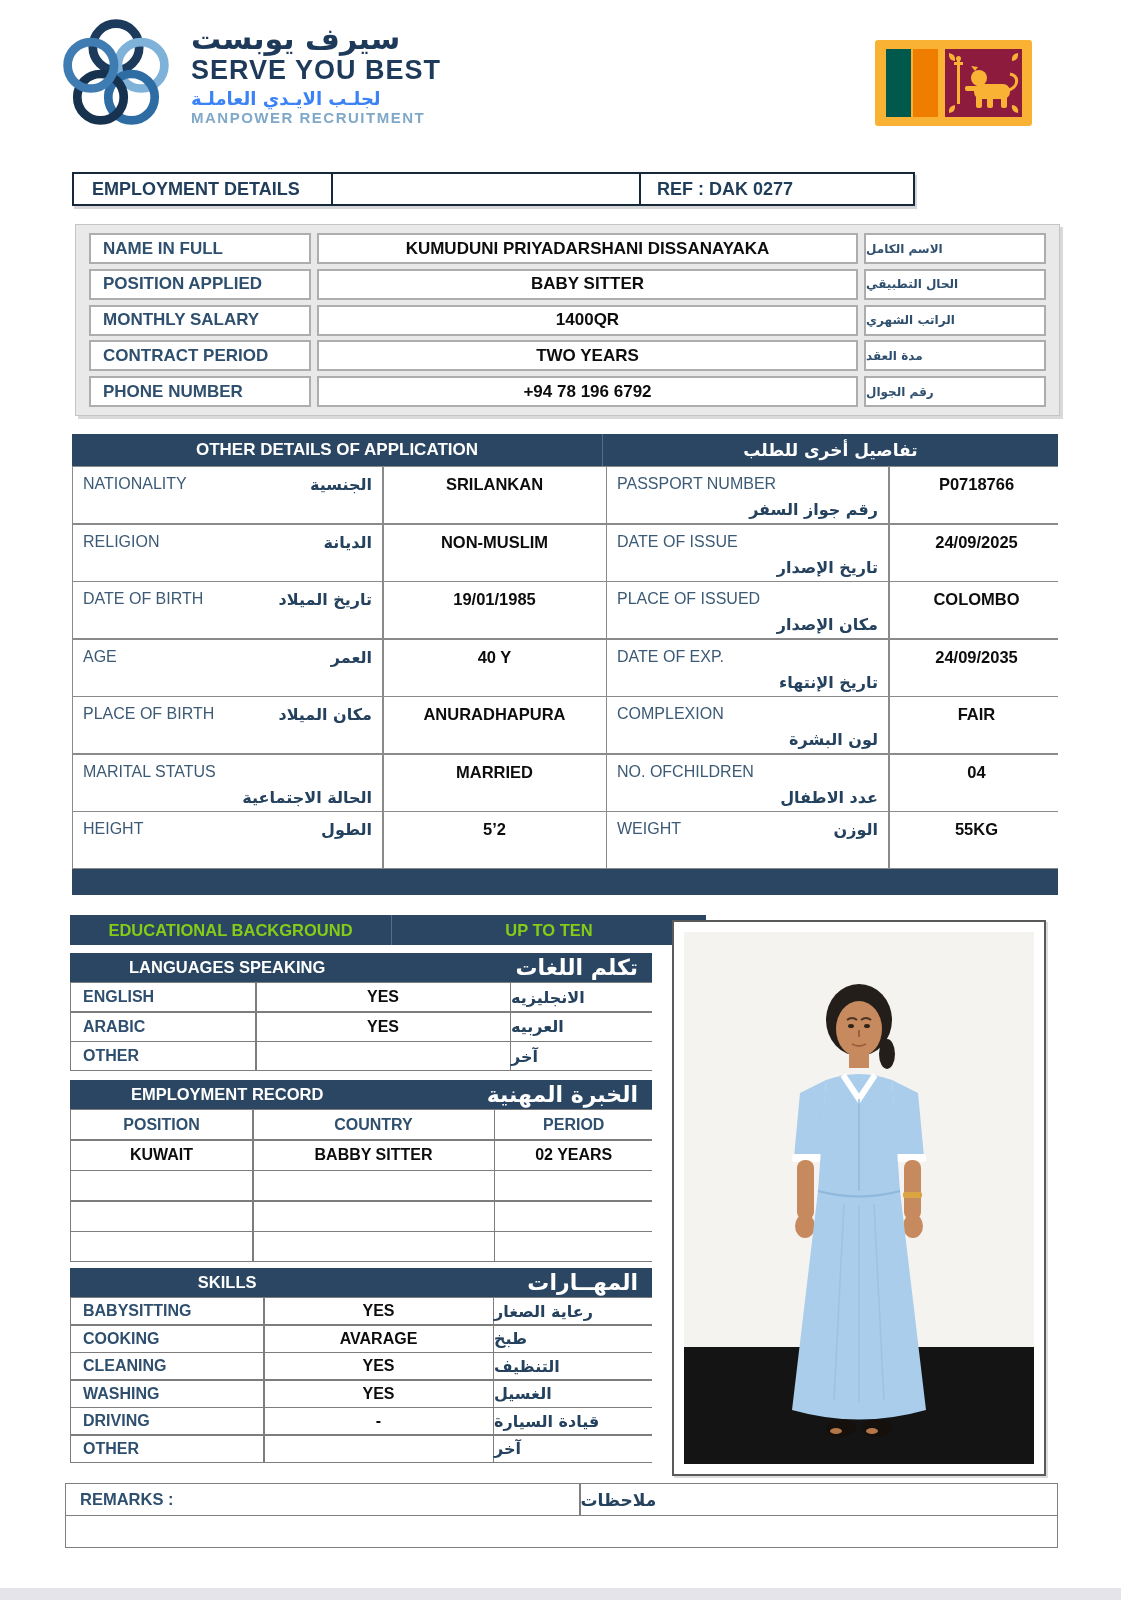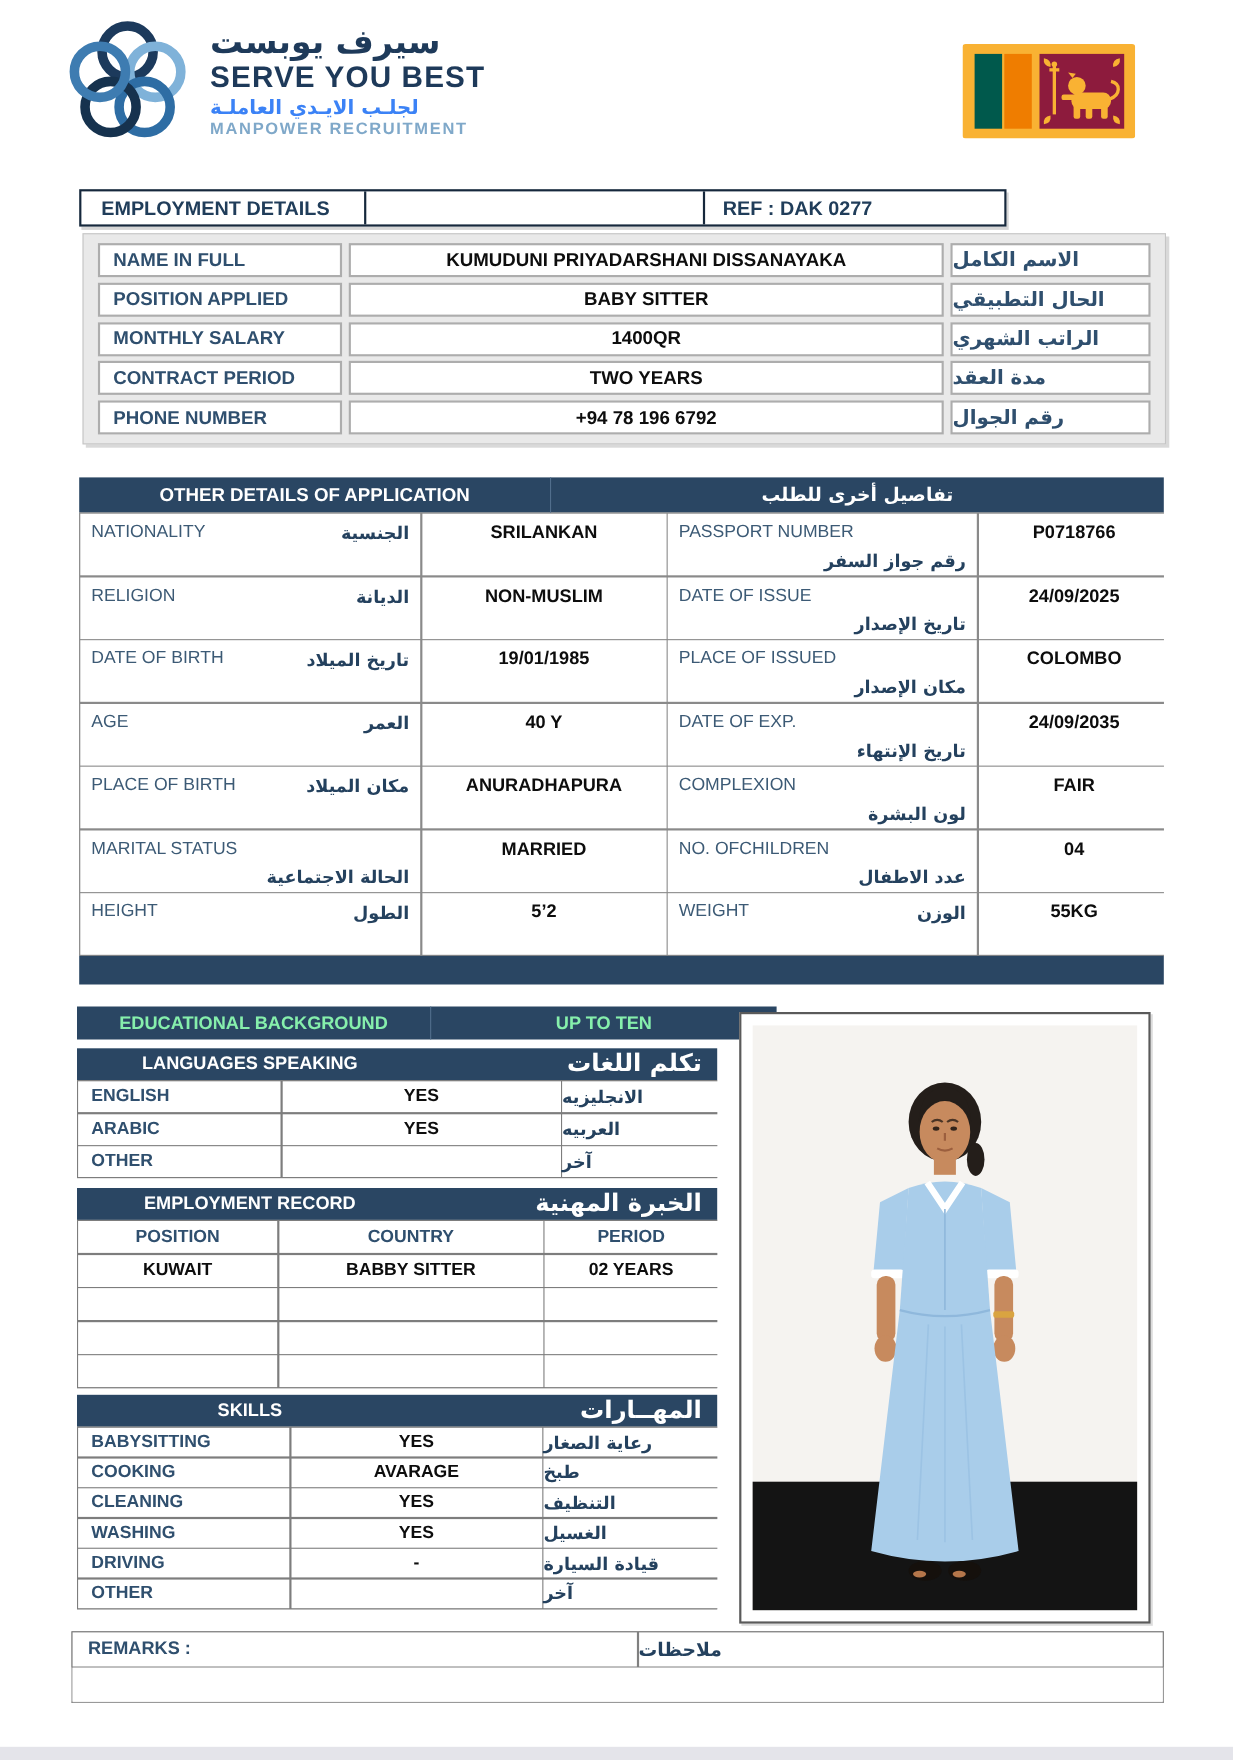--- a/index.html
+++ b/index.html
@@ -19,50 +19,50 @@
   
   .title-bar { position:absolute; left:72px; top:172px; width:843px; height:34px; display:flex;
                border:2px solid #16283c; background:#fff; box-shadow:2px 3px 0 #d6d6d6; }
   .title-cell1 { width:259px; border-right:2px solid #16283c; display:flex; align-items:center; padding-left:18px;
                  font-size:18px; font-weight:bold; color:#203d5a; }
   .title-cell2 { flex:1; border-right:2px solid #16283c; }
   .title-cell3 { width:272px; display:flex; align-items:center; padding-left:16px;
                  font-size:18px; font-weight:bold; color:#203d5a; }
 
   
-  .panel1 { position:absolute; left:75px; top:212px; width:985px; height:192px; background:#e9e9e9;
+  .panel1 { position:absolute; left:75px; top:224px; width:985px; height:192px; background:#e9e9e9;
             border:1px solid #c5c5c5; box-shadow:3px 3px 0 #d9d9d9; padding:8px 13px; display:flex;
             flex-direction:column; justify-content:space-between; }
   .p1-row { display:grid; grid-template-columns:222px 1fr 182px; gap:6px; height:31px; }
   .p1-cell { background:#fff; border:2px solid #adadad; display:flex; align-items:center; }
   .p1-label { padding-left:12px; font-size:17px; font-weight:bold; color:#2f4f6e; }
   .p1-value { justify-content:center; font-size:17px; font-weight:bold; color:#0d0d0d; }
-  .p1-ar { justify-content:flex-end; padding-right:12px; font-size:18px; font-weight:bold; color:#2f4f6e; }
+  .p1-ar { justify-content:flex-end; padding-right:12px; font-size:12px; font-weight:bold; color:#2f4f6e; }
 
   
   .t2 { position:absolute; left:72px; top:434px; width:986px; }
   .t2-head { display:flex; height:32px; background:#2a4663; color:#fff; }
-  .t2-head-en { width:429px; display:flex; align-items:center; justify-content:center;
+  .t2-head-en { width:531px; display:flex; align-items:center; justify-content:center;
                 font-size:17px; font-weight:bold; border-right:1px solid #51master;
                 border-right:1px solid #516e8c; }
   .t2-head-ar { flex:1; display:flex; align-items:center; justify-content:center; font-size:17px; font-weight:bold; }
   .t2-grid { display:grid; grid-template-columns:309px 222px 281px 174px; grid-auto-rows:56px;
              gap:1.5px; background:#8a8a8a; border:1.5px solid #8a8a8a; }
   .t2-cell { background:#fff; }
   .t2-label { display:flex; justify-content:space-between; flex-wrap:wrap; align-items:flex-start;
               padding:8px 10px 4px 10px; }
   .t2-label.stack { flex-direction:column; }
   .t2-label.stack .lar { align-self:flex-end; }
   .t2-label .len { font-size:16px; color:#3c5a75; }
   .t2-label .lar { font-size:16px; font-weight:bold; color:#24415e; }
   .t2-value { display:flex; justify-content:center; padding-top:8px; font-size:16.5px; font-weight:bold; color:#0d0d0d; }
   .t2-foot { height:26px; background:#2a4663; }
 
   
-  .bar { position:absolute; left:70px; width:636px; background:#2a4663; color:#86efac; display:flex; }
+  .bar { position:absolute; left:70px; width:636px; background:#2a4663; color:#84cc16; display:flex; }
   .bar-cell { display:flex; align-items:center; justify-content:center; font-size:16.5px; font-weight:bold; }
   .edu-bar { top:915px; height:30px; }
   .edu-l { width:322px; border-right:1px solid #516e8c; }
   .edu-r { flex:1; }
 
   .stable { position:absolute; left:70px; width:582px; }
   .stable-head { height:29px; background:#2a4663; color:#fff; display:flex; align-items:center; }
   .stable-head .hen { width:54%; text-align:center; font-size:16.5px; font-weight:bold; }
   .stable-head .har { flex:1; text-align:right; padding-right:14px; font-size:22px; font-weight:bold; }
   .sgrid { display:grid; gap:1.5px; background:#7d7d7d; border:1.5px solid #7d7d7d; }

